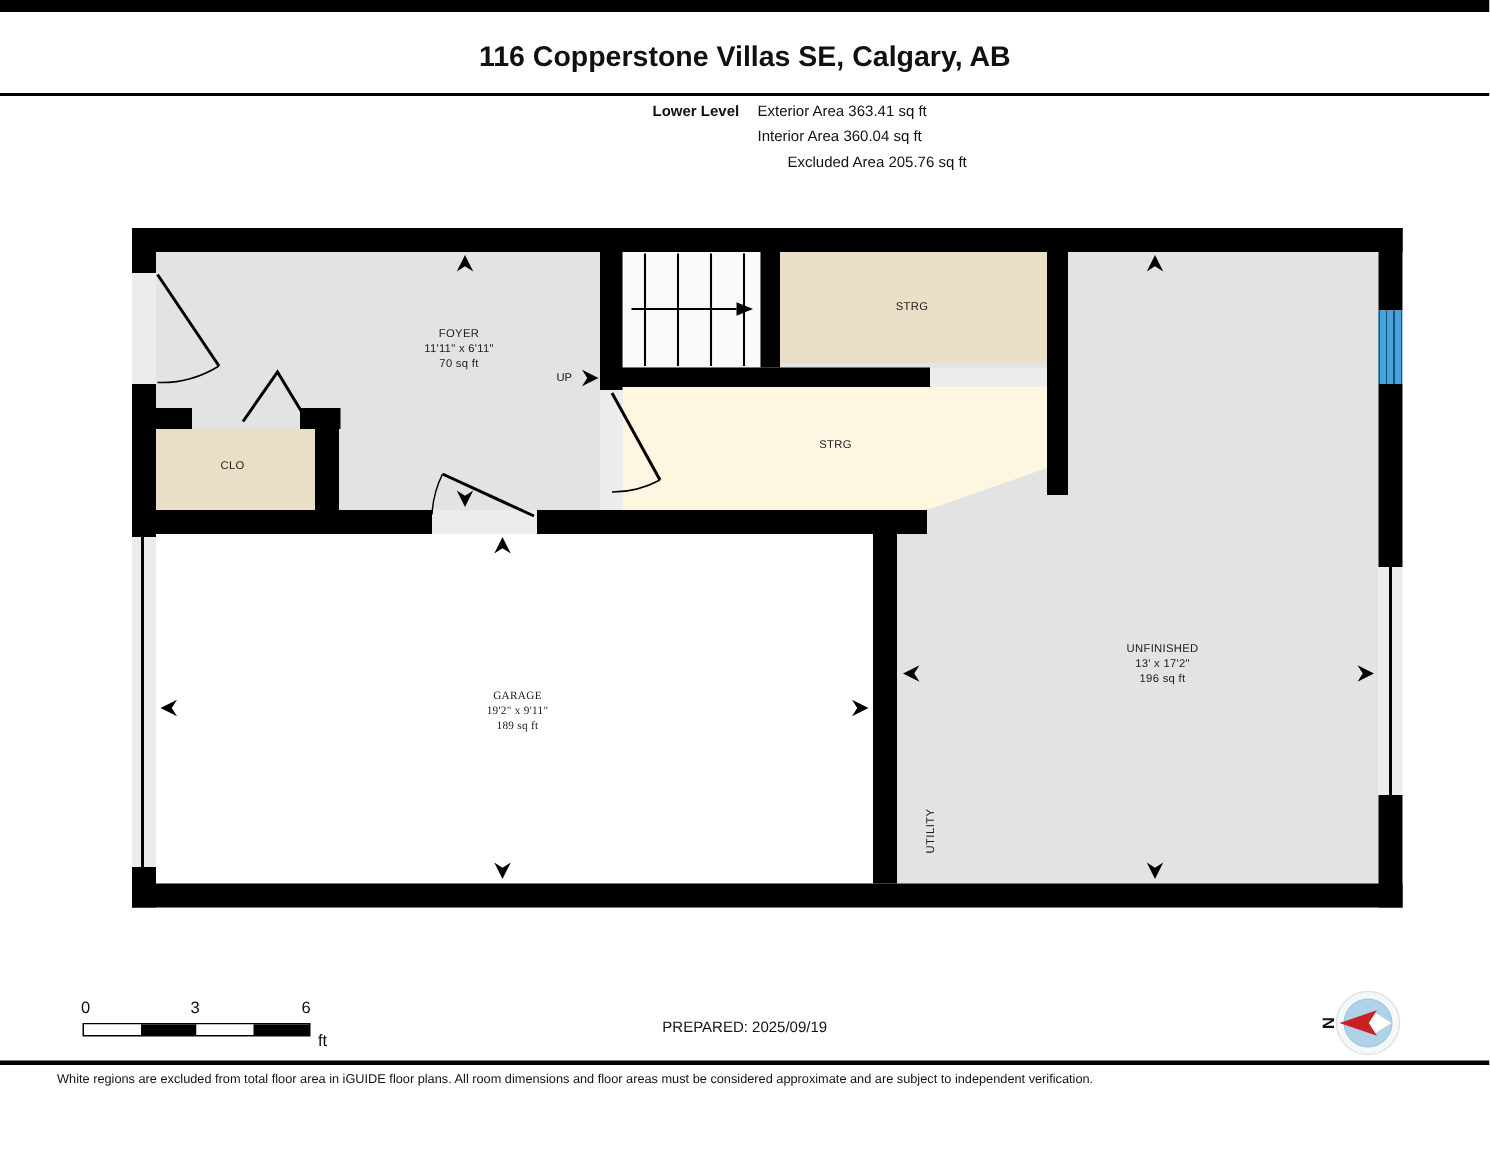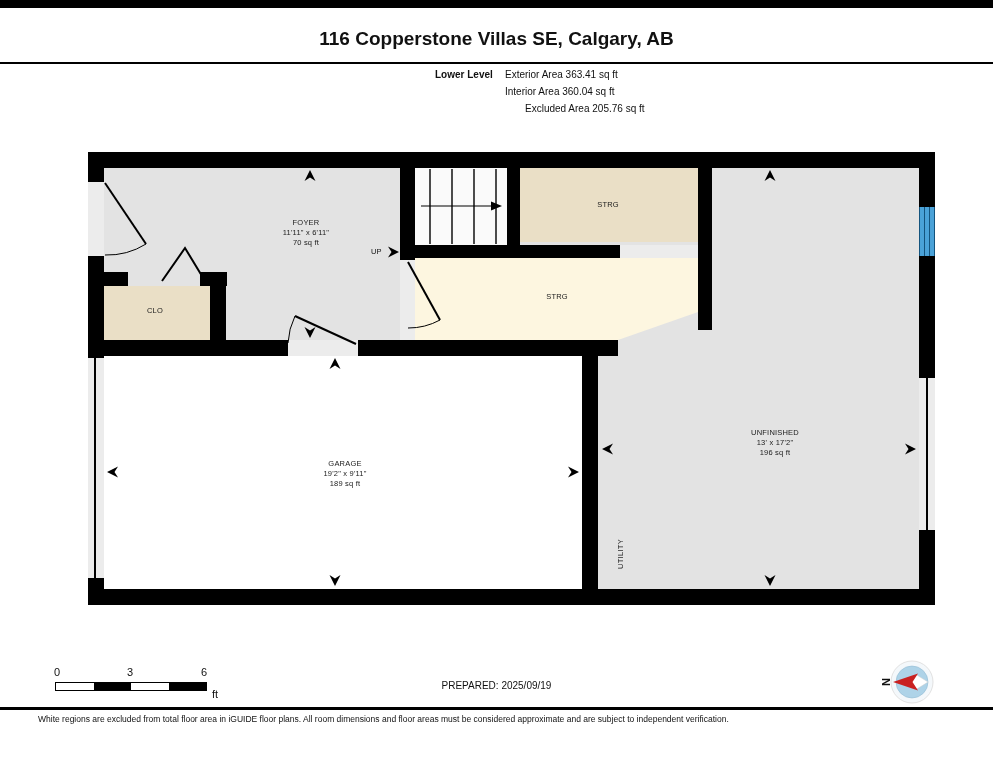--- a/index.html
+++ b/index.html
@@ -143,21 +143,21 @@
   </div>
   <div class="room-label" style="left:67px;top:159px;">
     <span class="rname">CLO</span>
   </div>
   <div class="room-label" style="left:520px;top:53px;">
     <span class="rname">STRG</span>
   </div>
   <div class="room-label" style="left:469px;top:145px;">
     <span class="rname">STRG</span>
   </div>
-  <div class="room-label" style="left:257px;top:322px;">
+  <div class="room-label" style="left:257px;top:322px;font-family:Liberation Serif, serif;">
     <span class="rname">GARAGE</span>
     <span class="rdims">19'2" x 9'11"</span>
     <span class="rarea">189 sq ft</span>
   </div>
   <div class="room-label" style="left:687px;top:291px;">
     <span class="rname">UNFINISHED</span>
     <span class="rdims">13' x 17'2"</span>
     <span class="rarea">196 sq ft</span>
   </div>
   <div class="utility-label" style="left:532px;top:402px;">UTILITY</div>

